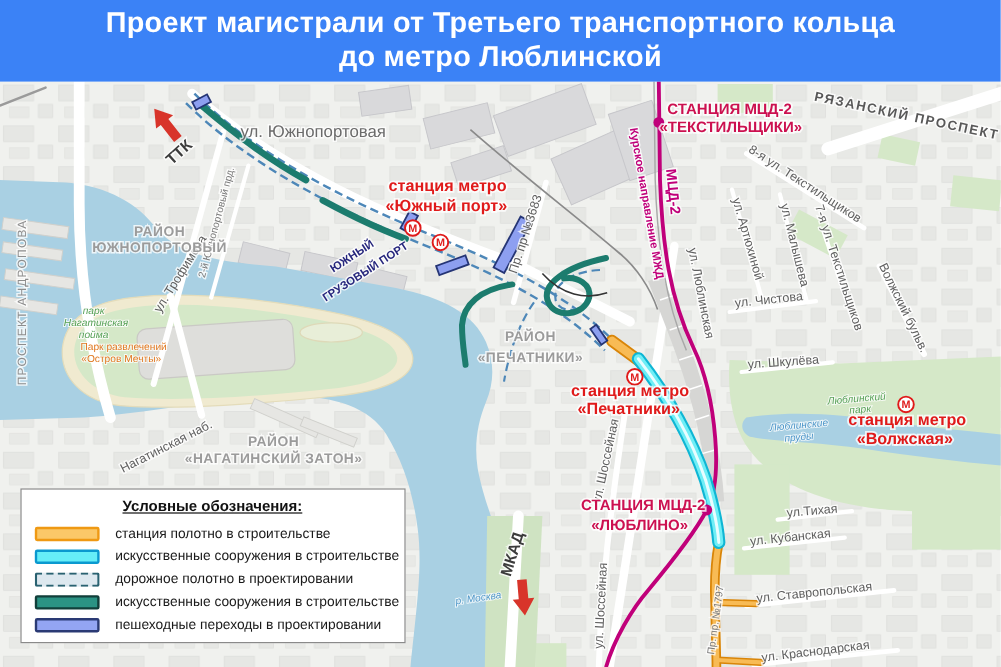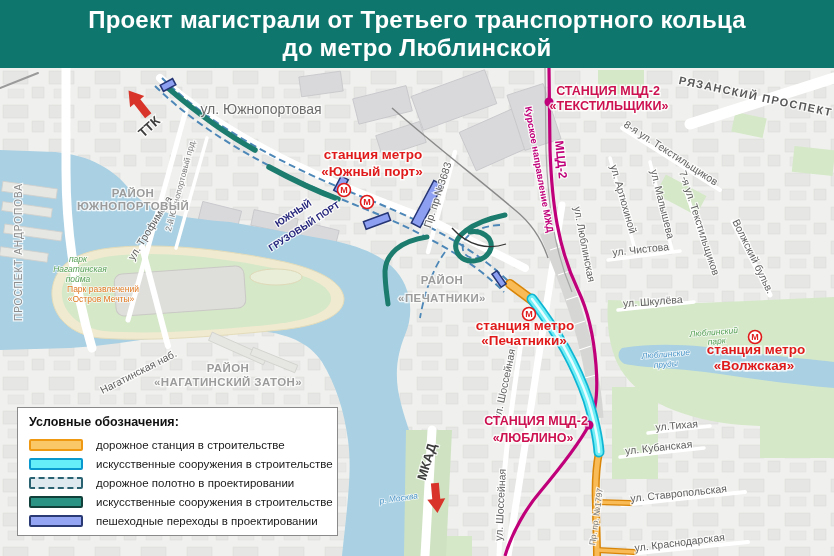--- a/index.html
+++ b/index.html
@@ -20,21 +20,21 @@
   .c-rail{font-size:9.5px;font-weight:bold;fill:#c0007a;}
   .c-rail-lg{font-size:12px;font-weight:bold;fill:#c0007a;}
   .c-park{font-size:8.5px;font-style:italic;fill:#56a056;stroke-width:1.6px;}
   .c-water{font-size:8.5px;font-style:italic;fill:#4d96c8;stroke-width:1.6px;}
   .c-port{font-size:9.5px;font-weight:bold;fill:#26267d;}
   .c-arrowlbl{font-size:13px;font-weight:bold;fill:#3c3c3c;}
   .c-attr{font-size:8.5px;fill:#e07820;stroke-width:1.6px;}
   .c-micon{font-size:9px;font-weight:bold;fill:#e02020;stroke:none;}
   
   #legend{position:absolute;left:17px;top:407px;width:321px;height:129px;background:#fff;border:1px solid #8a8a8a;z-index:6;box-sizing:border-box;padding:5px 0 0 11px;}
-  #legend .lt{font-size:12.5px;font-weight:bold;color:#111;margin:2px 12px 6px 0;}
+  #legend .lt{font-size:12.5px;font-weight:bold;text-decoration:underline;color:#111;text-align:center;margin:2px 12px 6px 0;}
   .lrow{display:flex;align-items:center;height:19px;}
   .lsw{width:54px;height:12px;border-width:2px;border-style:solid;box-sizing:border-box;border-radius:2px;flex:0 0 auto;}
   .llb{font-size:11.5px;color:#1a1a1a;margin-left:13px;white-space:nowrap;}
 </style>
 </head>
 <body>
 
 <div id="app">
 
   <svg id="mapsvg" width="834" height="556" viewBox="0 0 834 556">
@@ -261,31 +261,31 @@
         <text class="c-street" transform="translate(581,245) rotate(79)">ул. Люблинская</text>
         <text class="c-park" transform="translate(714,335) rotate(-5)">Люблинский</text>
         <text class="c-park" transform="translate(717,344) rotate(-5)">парк</text>
         <text class="c-water" transform="translate(666,357) rotate(-5)">Люблинские</text>
         <text class="c-water" transform="translate(666,367) rotate(-5)">пруды</text>
         <text class="c-metro" transform="translate(756,354) rotate(0)">станция метро</text>
         <text class="c-metro" transform="translate(754,370) rotate(0)">«Волжская»</text>
       </g>
   </svg>
 
-  <div id="hdr" style="background: #0f766e;">
+  <div id="hdr" style="background: #3b82f6;">
     <div class="t">Проект магистрали от Третьего транспортного кольца</div>
     <div class="t">до метро Люблинской</div>
   </div>
 
   <div id="legend">
     <div class="lt">Условные обозначения:</div>
     <div id="lrows">
         <div class="lrow">
           <div class="lsw" style="background: rgb(251, 200, 104); border-color: rgb(239, 153, 19); border-style: solid;"></div>
-          <div class="llb">дорожное станция в строительстве</div>
+          <div class="llb">станция полотно в строительстве</div>
         </div>
         <div class="lrow">
           <div class="lsw" style="background: rgb(102, 238, 248); border-color: rgb(10, 153, 207); border-style: solid;"></div>
           <div class="llb">искусственные сооружения в строительстве</div>
         </div>
         <div class="lrow">
           <div class="lsw" style="background: rgb(221, 232, 239); border-color: rgb(42, 98, 113); border-style: dashed;"></div>
           <div class="llb">дорожное полотно в проектировании</div>
         </div>
         <div class="lrow">

